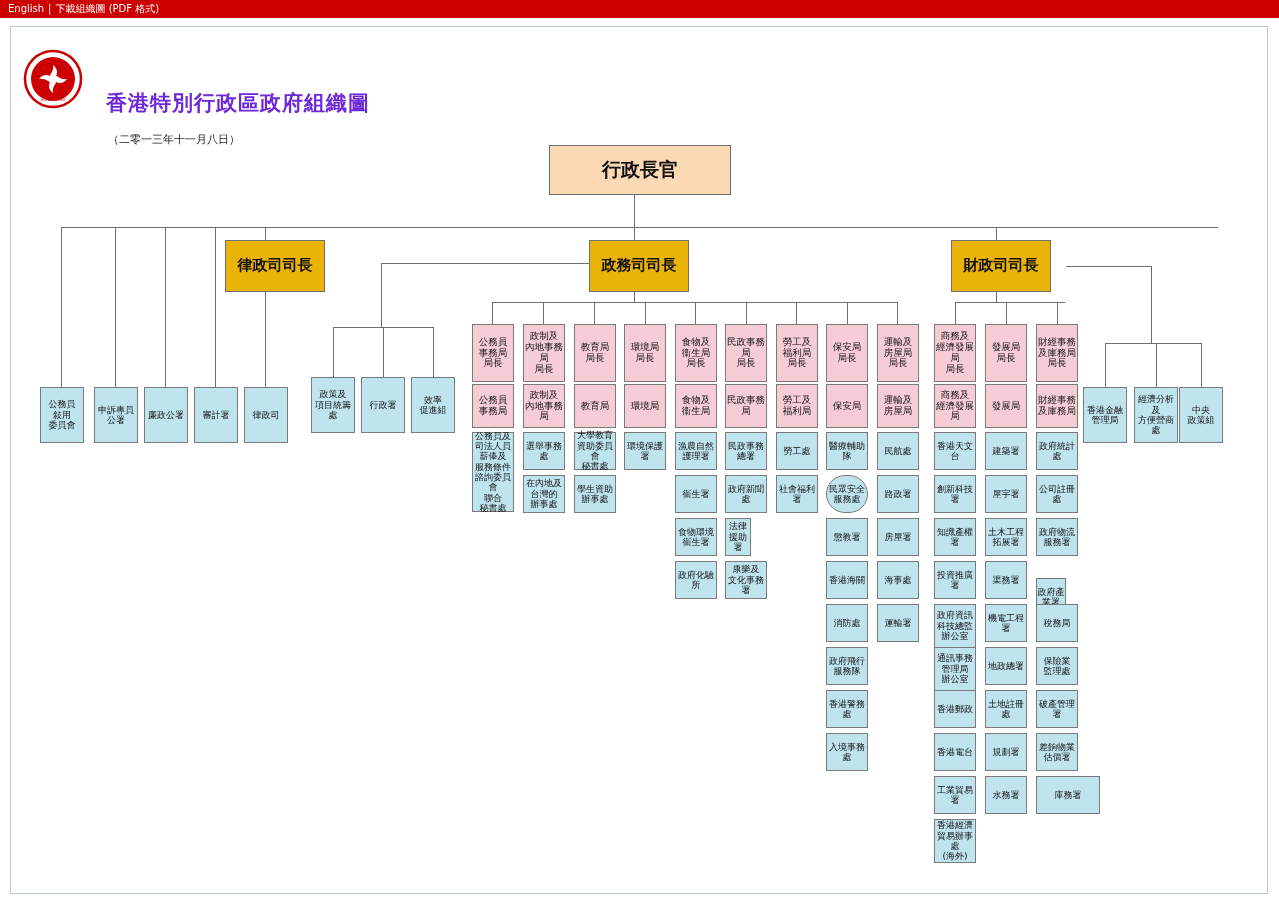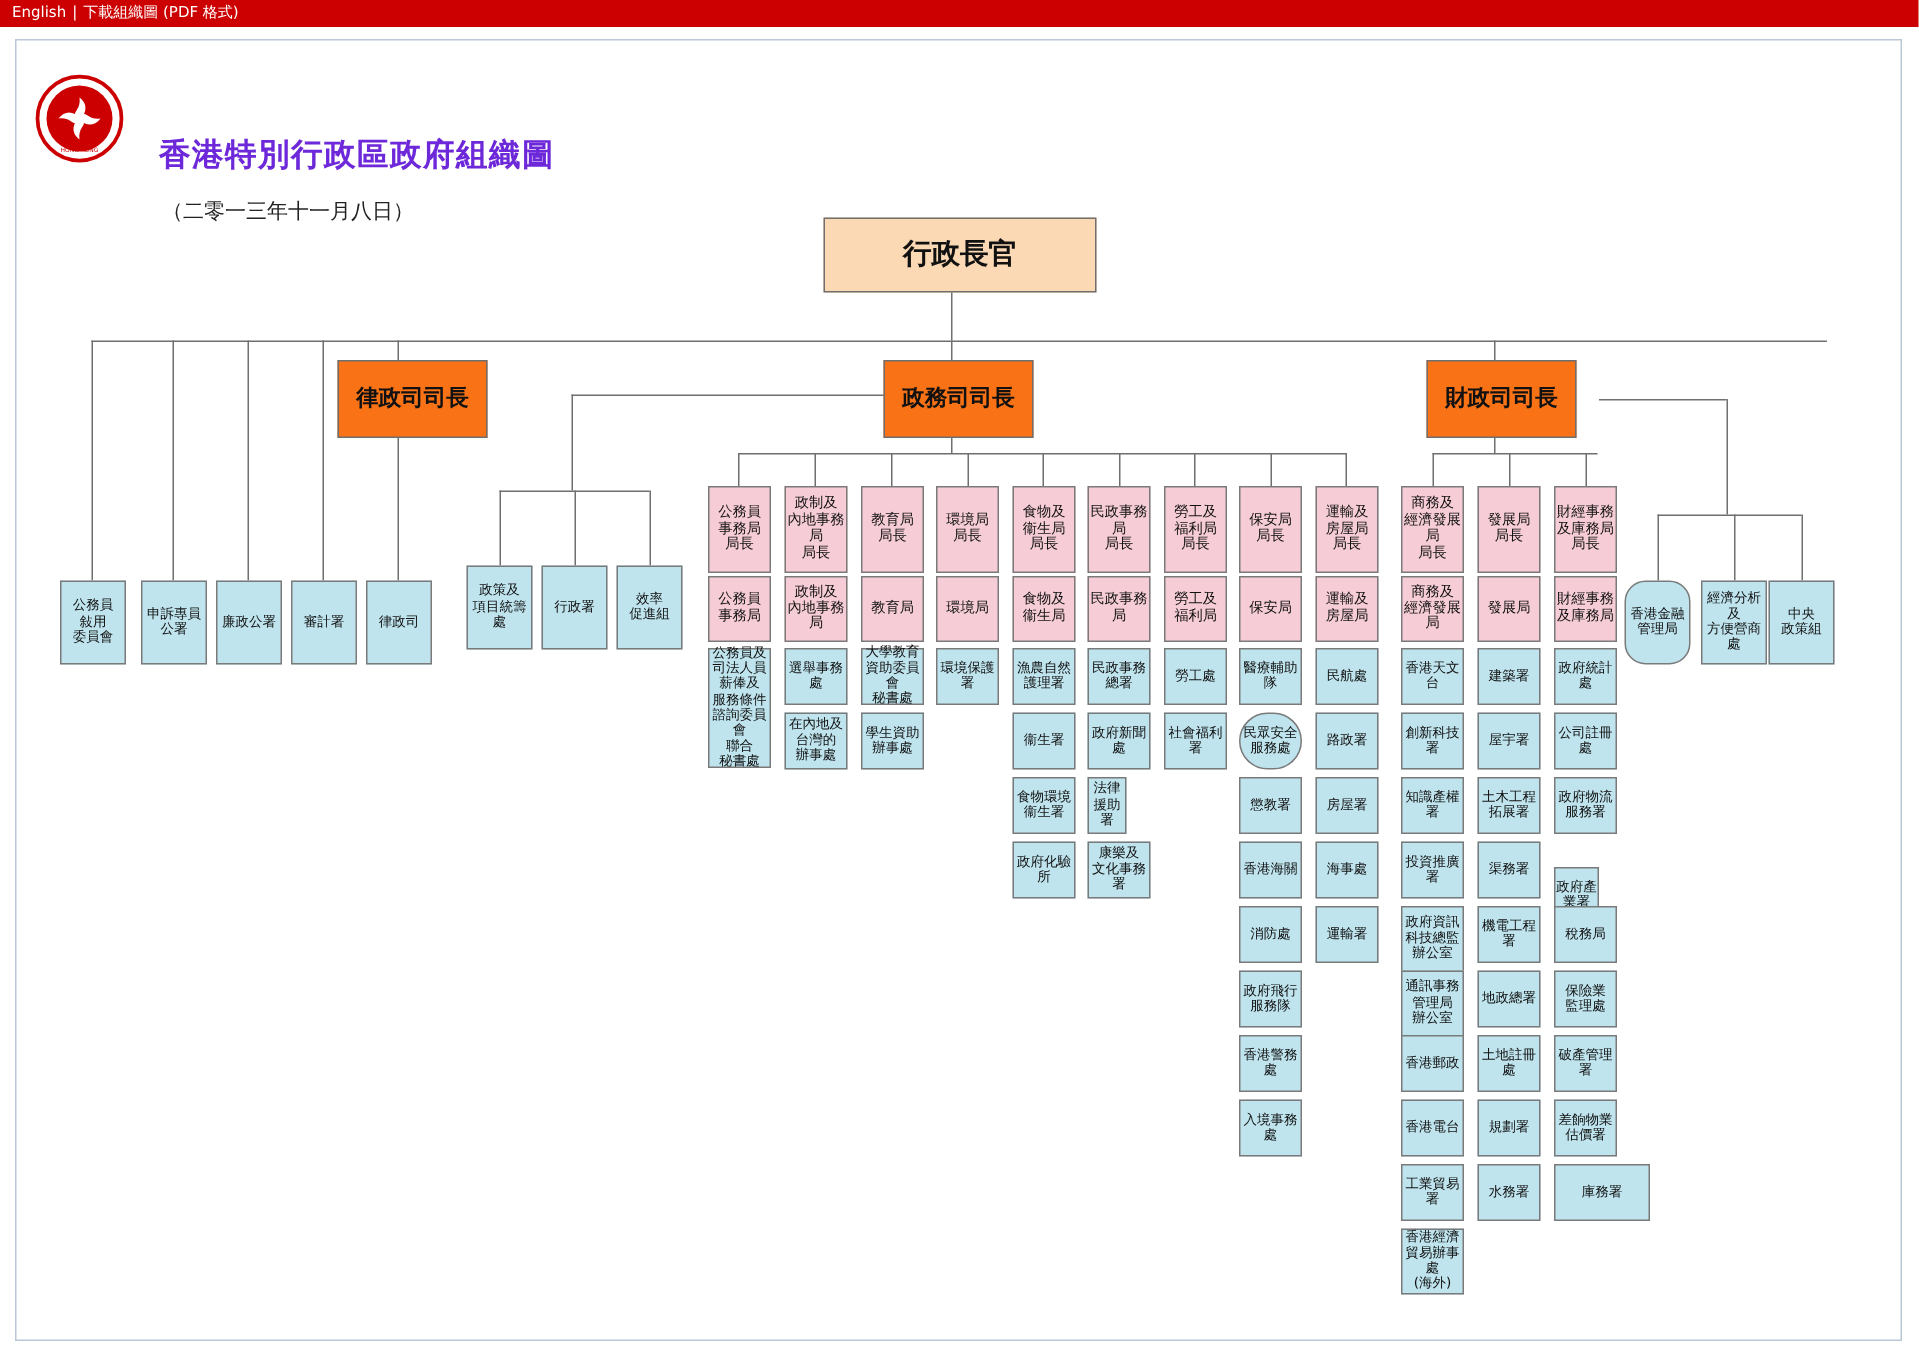--- a/index.html
+++ b/index.html
@@ -32,38 +32,38 @@
 
   
   #emblem{position:absolute;left:12px;top:22px;width:60px;height:60px;}
   #title{
     position:absolute;left:95px;top:62px;
     font-size:21px;font-weight:bold;color:#6d28d9;
     letter-spacing:1px;
   }
   #subtitle{
     position:absolute;left:97px;top:105px;
-    font-size:14px;color:#222;
+    font-size:11px;color:#222;
   }
 
   
   .box{
     position:absolute;
     box-sizing:border-box;
     display:flex;align-items:center;justify-content:center;
     text-align:center;
     line-height:1.15;
     white-space:pre-line;
   }
   .lvl1{
     background:#fbd9b4;border:1px solid #6f6f6f;
     font-size:19px;font-weight:bold;color:#111;
   }
   .lvl2{
-    background:#f97316;border:1px solid #6f6f6f;
+    background:#eab308;border:1px solid #6f6f6f;
     font-size:15px;font-weight:bold;color:#111;
   }
   .pink{
     background:#f6cdd6;border:1px solid #7a7a7a;
     font-size:9.5px;color:#111;
   }
   .blue{
     background:#bfe4ee;border:1px solid #7a7a7a;
     font-size:9.5px;color:#111;
   }
@@ -159,21 +159,21 @@
   <div class="box blue small" style="left:133px;top:360px;width:44px;height:56px;">廉政公署</div>
   <div class="box blue small" style="left:183px;top:360px;width:44px;height:56px;">審計署</div>
   <div class="box blue small" style="left:233px;top:360px;width:44px;height:56px;">律政司</div>
 
   <div class="box blue small" style="left:300px;top:350px;width:44px;height:56px;">政策及
 項目統籌處</div>
   <div class="box blue small" style="left:350px;top:350px;width:44px;height:56px;">行政署</div>
   <div class="box blue small" style="left:400px;top:350px;width:44px;height:56px;">效率
 促進組</div>
 
-  <div class="box blue small" style="left:1072px;top:360px;width:44px;height:56px;border-radius:14px;">香港金融
+  <div class="box blue small" style="left:1072px;top:360px;width:44px;height:56px;">香港金融
 管理局</div>
   <div class="box blue small" style="left:1123px;top:360px;width:44px;height:56px;">經濟分析
 及
 方便營商處</div>
   <div class="box blue small" style="left:1168px;top:360px;width:44px;height:56px;">中央
 政策組</div>
 
   <div class="box pink" style="left:461px;top:297px;width:42px;height:58px;">公務員
 事務局
 局長</div>

